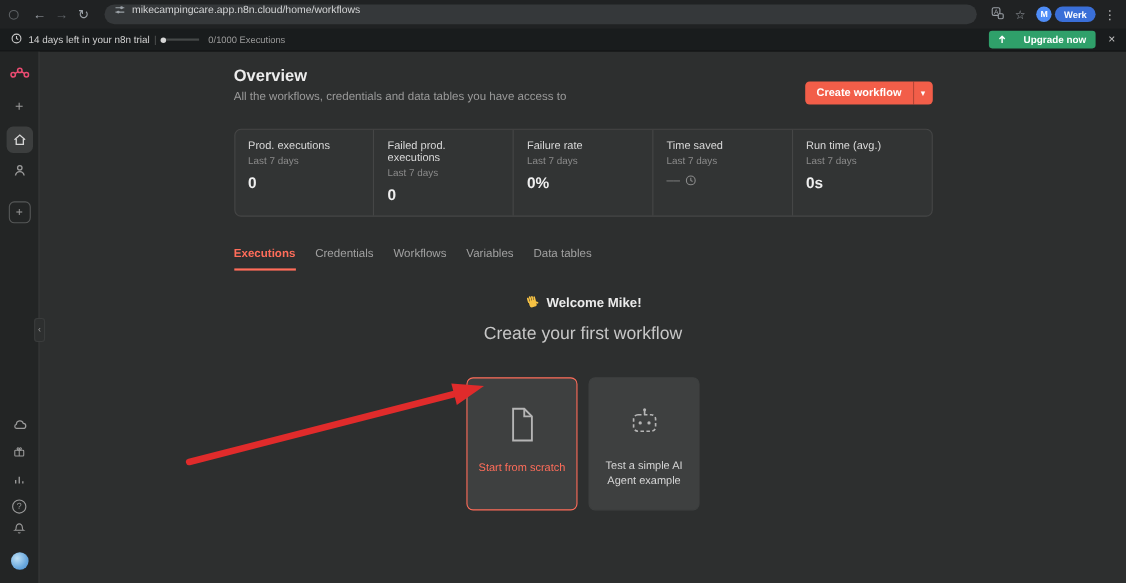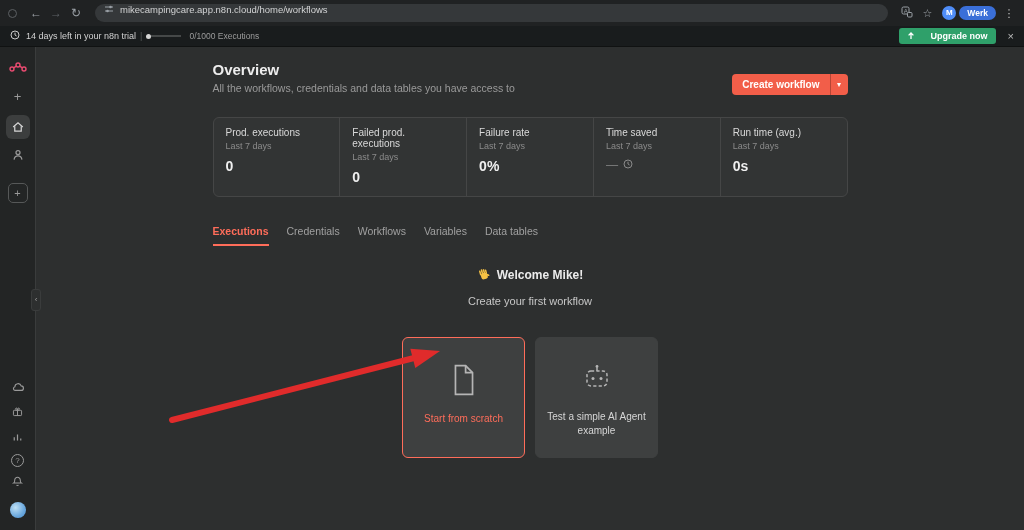--- a/index.html
+++ b/index.html
@@ -132,25 +132,25 @@
   .stat-value.muted { color: #8a8a8a; font-size: 11px; font-weight: normal; display: flex; align-items: center; gap: 5px; }
 
   .tabs { margin-top: 28px; display: flex; gap: 18px; }
   .tab { font-size: 10.5px; color: #a0a0a0; padding-bottom: 7px; cursor: pointer; }
   .tab.active { color: #ff6d5a; font-weight: bold; border-bottom: 2px solid #ff6d5a; }
 
   .welcome-row {
     margin-top: 22px; display: flex; align-items: center; justify-content: center; gap: 6px;
     color: #ececec; font-size: 12px; font-weight: bold;
   }
-  .first-workflow { margin-top: 13px; text-align: center; color: #c7c7c7; font-size: 11px; }
+  .first-workflow { margin-top: 13px; text-align: center; color: #c7c7c7; font-size: 16px; }
 
   .cards-row { margin-top: 30px; display: flex; justify-content: center; gap: 10px; }
   .start-card {
-    width: 123px; height: 121px; background: #3e4040; border: 1px solid #3e4040;
+    width: 101px; height: 121px; background: #3e4040; border: 1px solid #3e4040;
     border-radius: 6px; cursor: pointer; text-align: center; padding-top: 26px;
   }
   .start-card.accent { border-color: #ff6d5a; }
   .start-label { margin-top: 12px; font-size: 10px; color: #d6d6d6; padding: 0 9px; line-height: 1.35; }
   .start-label.accent-text { color: #ff6d5a; }
 
   .annotation-overlay {
     position: absolute; left: 0; top: 0; width: 1024px; height: 530px;
     pointer-events: none; z-index: 50;
   }

